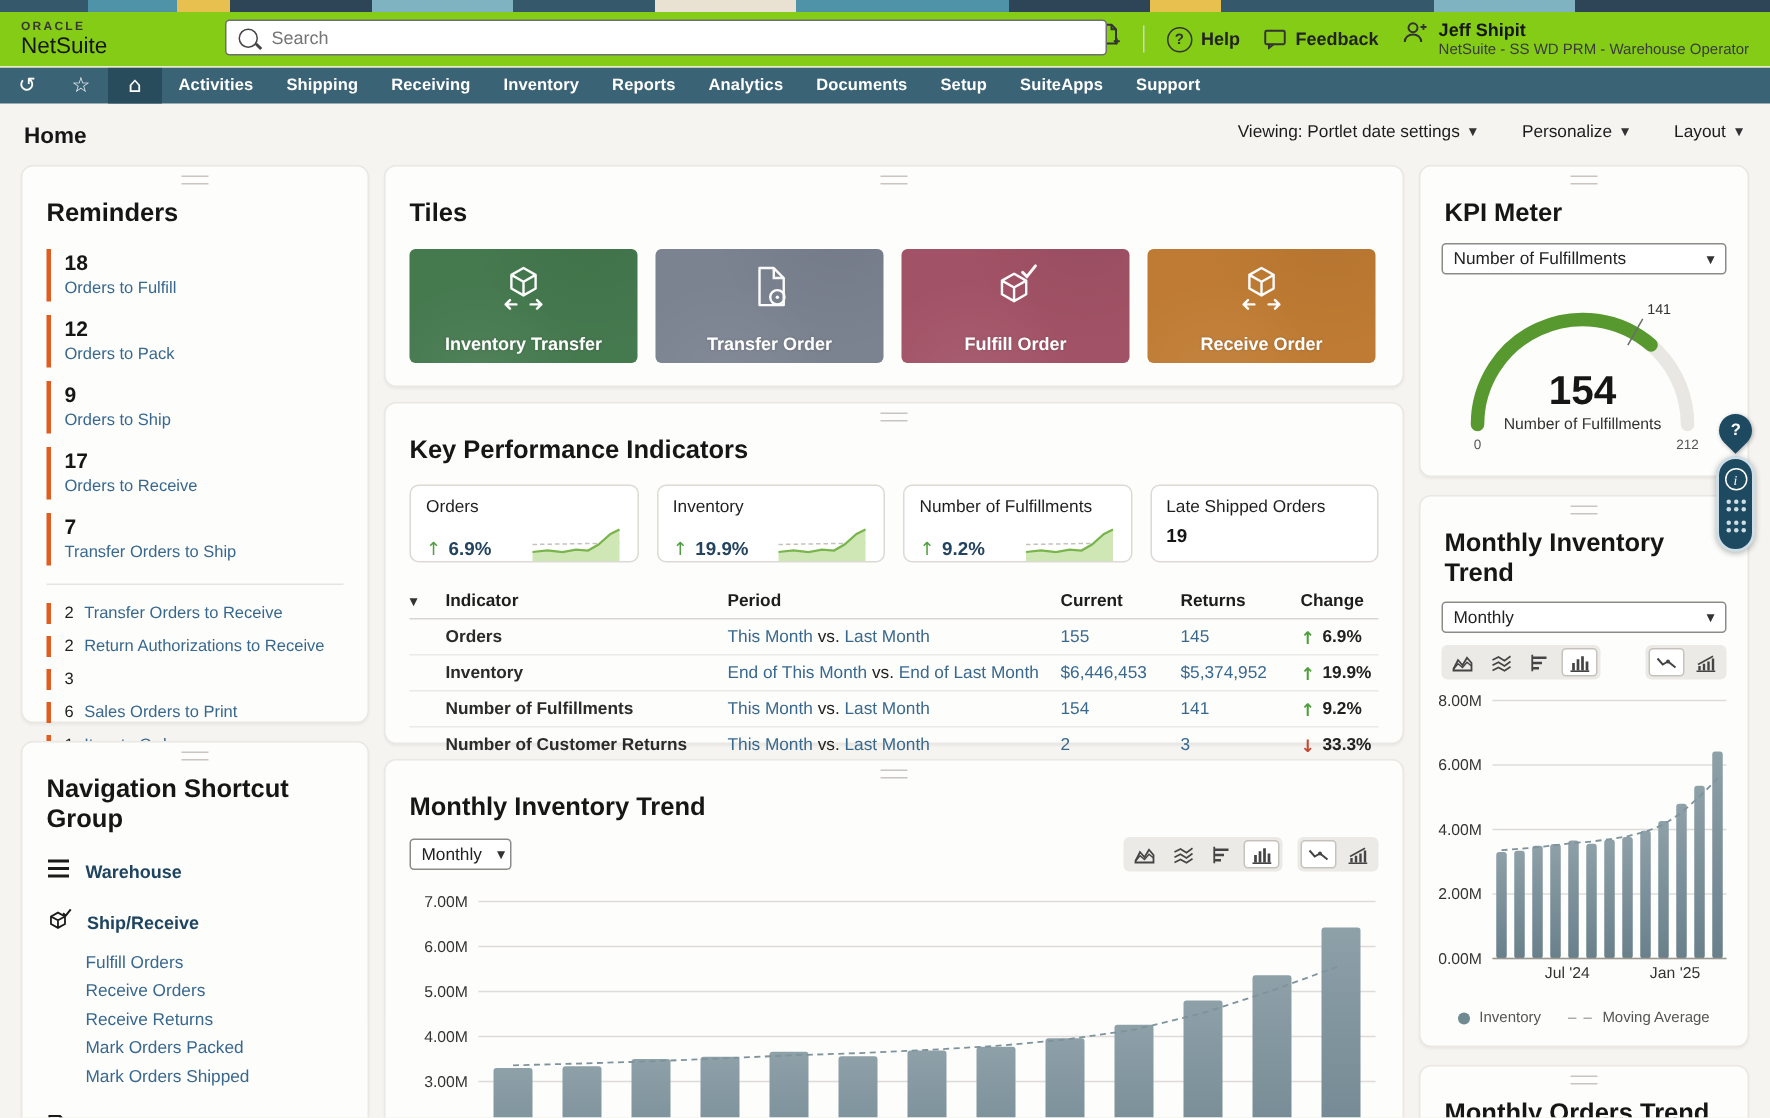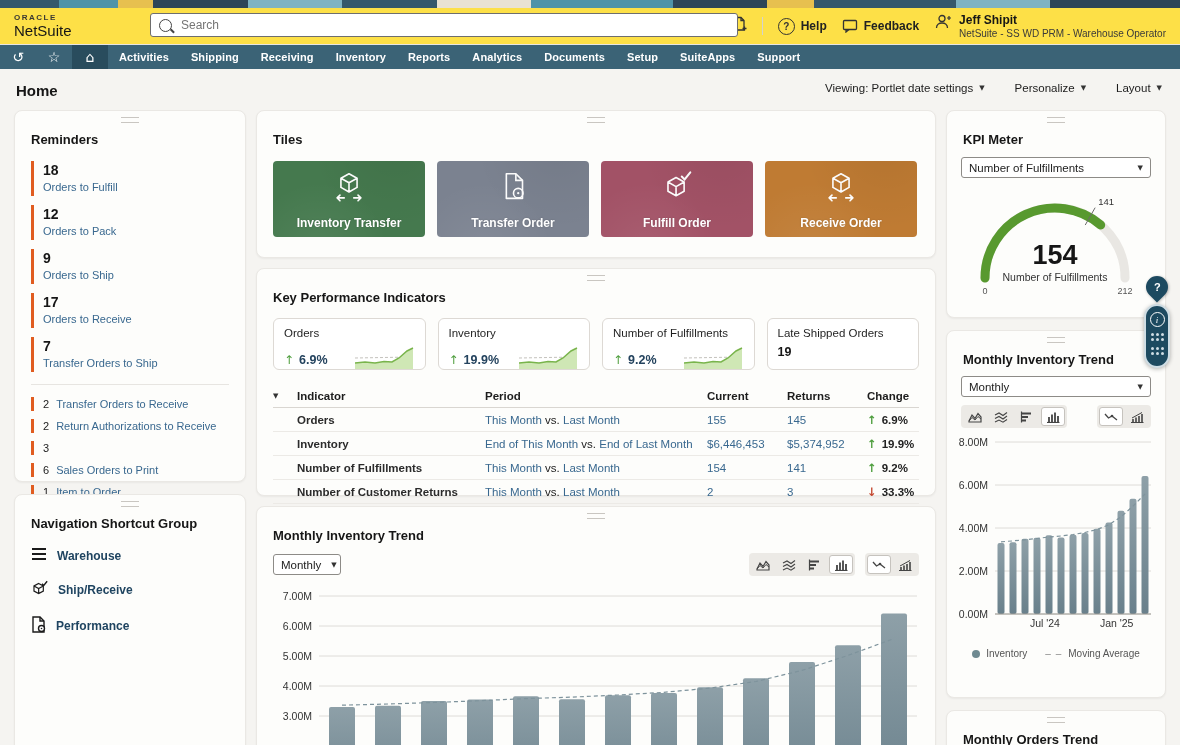--- a/index.html
+++ b/index.html
@@ -2,21 +2,21 @@
 <html><head>
 <meta charset="utf-8">
 <style>
   html,body{margin:0;padding:0;background:#f5f4f1;font-family:"Liberation Sans",sans-serif;}
   .page{position:relative;width:1180px;height:745px;overflow:hidden;background:#f5f4f1;}
 
   
   .deco{height:8px;background:linear-gradient(90deg,#35586b 0 5%,#4f93a8 5% 10%,#e7c04f 10% 13%,#2e4557 13% 21%,#7fb3c2 21% 29%,#35586b 29% 37%,#e9e2d2 37% 45%,#4f93a8 45% 57%,#2e4557 57% 65%,#e7c04f 65% 69%,#35586b 69% 81%,#7fb3c2 81% 89%,#2e4557 89% 100%);}
 
   
-  .topbar{height:36px;background:#fde047;display:flex;align-items:center;padding:0 14px;position:relative;border-bottom:1px solid #e8e6e2;}
+  .topbar{height:36px;background:#84cc16;display:flex;align-items:center;padding:0 14px;position:relative;border-bottom:1px solid #e8e6e2;}
   .brand{line-height:1;}
   .brand .oracle{font-size:8px;letter-spacing:1.5px;font-weight:bold;color:#3a3834;}
   .brand .netsuite{font-size:15px;color:#161616;margin-top:1px;}
   .searchbox{position:absolute;left:150px;top:5px;width:588px;height:24px;border:1px solid #6e6e6e;border-radius:3px;background:#fff;display:flex;align-items:center;padding:0 8px;gap:7px;box-sizing:border-box;}
   .searchbox input{border:none;outline:none;font-size:12px;flex:1;background:transparent;color:#333;}
   .mag{width:11px;height:11px;border:1.6px solid #444;border-radius:50%;position:relative;flex:none;}
   .mag::after{content:"";position:absolute;width:5px;height:1.6px;background:#444;transform:rotate(45deg);right:-4px;bottom:-1px;}
   .top-actions{margin-left:auto;display:flex;align-items:center;gap:15px;}
   .top-actions .divider{width:1px;height:18px;background:#d4d2ce;}
   .action{display:flex;align-items:center;gap:6px;font-size:12px;font-weight:bold;color:#222;}
@@ -34,21 +34,21 @@
   
   .pagebar{display:flex;align-items:flex-start;padding:13px 18px 0 16px;}
   .pagebar h1{font-size:15px;margin:0;color:#161616;}
   .pagebar-controls{margin-left:auto;display:flex;gap:30px;font-size:11.5px;color:#1c1c1c;align-items:center;}
   .pb-ctrl{display:flex;align-items:center;gap:6px;}
   .caret{font-size:7px;color:#333;font-family:"DejaVu Sans",sans-serif;}
 
   
   .panel{position:absolute;background:#fdfdfb;border:1px solid #eae8e4;border-radius:8px;box-shadow:0 1px 2px rgba(0,0,0,.05);box-sizing:border-box;}
   .handle{width:18px;height:4px;border-top:1px solid #c9c6c1;border-bottom:1px solid #c9c6c1;margin:6px auto 0;}
-  .panel h2{font-size:13px;margin:9px 16px 0;color:#161616;}
+  .panel h2{font-size:17px;margin:9px 16px 0;color:#161616;}
 
   
   .rem-major{margin:14px 16px 0;}
   .rmaj{border-left:3px solid #e05c20;padding:1px 0 3px 9px;margin-bottom:9px;}
   .rmaj .num{font-size:14px;font-weight:bold;color:#161616;}
   .rmaj .lbl{font-size:11px;color:#39688f;margin-top:3px;}
   .rem-sep{border-top:1px solid #e7e5e1;margin:12px 16px;}
   .rmin{border-left:3px solid #e05c20;padding:1px 0 1px 9px;margin:0 16px 8px;font-size:11px;display:flex;gap:7px;}
   .rmin .num{color:#222;}
   .rmin .lbl{color:#39688f;}
@@ -268,20 +268,27 @@
             <span>Warehouse</span>
           </div>
         </div>
         <div class="sc-group">
           <div class="sc-head">
             <span><svg width="17" height="17" viewBox="0 0 20 20">
                 <path d="M9 4 L14.5 7 V13 L9 16 L3.5 13 V7 Z M3.5 7 L9 10 L14.5 7 M9 10 V16" fill="none" stroke="#1b1b1b" stroke-width="1.4"></path>
                 <path d="M13 4.5 L15 6.5 L19 1.5" fill="none" stroke="#1b1b1b" stroke-width="1.6"></path>
               </svg></span>
             <span>Ship/Receive</span>
+          </div>
+          <div class="sc-links">
+            <div class="sc-link">Fulfill Orders</div>
+            <div class="sc-link">Receive Orders</div>
+            <div class="sc-link">Receive Returns</div>
+            <div class="sc-link">Mark Orders Packed</div>
+            <div class="sc-link">Mark Orders Shipped</div>
           </div>
         </div>
         <div class="sc-group">
           <div class="sc-head">
             <span><svg width="15" height="17" viewBox="0 0 15 17">
                 <path d="M2 1 h7 l4 4 V16 H2 Z" fill="none" stroke="#1b1b1b" stroke-width="1.4"></path>
                 <path d="M9 1 V5 H13" fill="none" stroke="#1b1b1b" stroke-width="1.4"></path>
                 <circle cx="10.5" cy="12.5" r="3" fill="#fff" stroke="#1b1b1b" stroke-width="1.4"></circle>
                 <circle cx="10.5" cy="12.5" r="0.8" fill="#1b1b1b"></circle>
               </svg></span>

